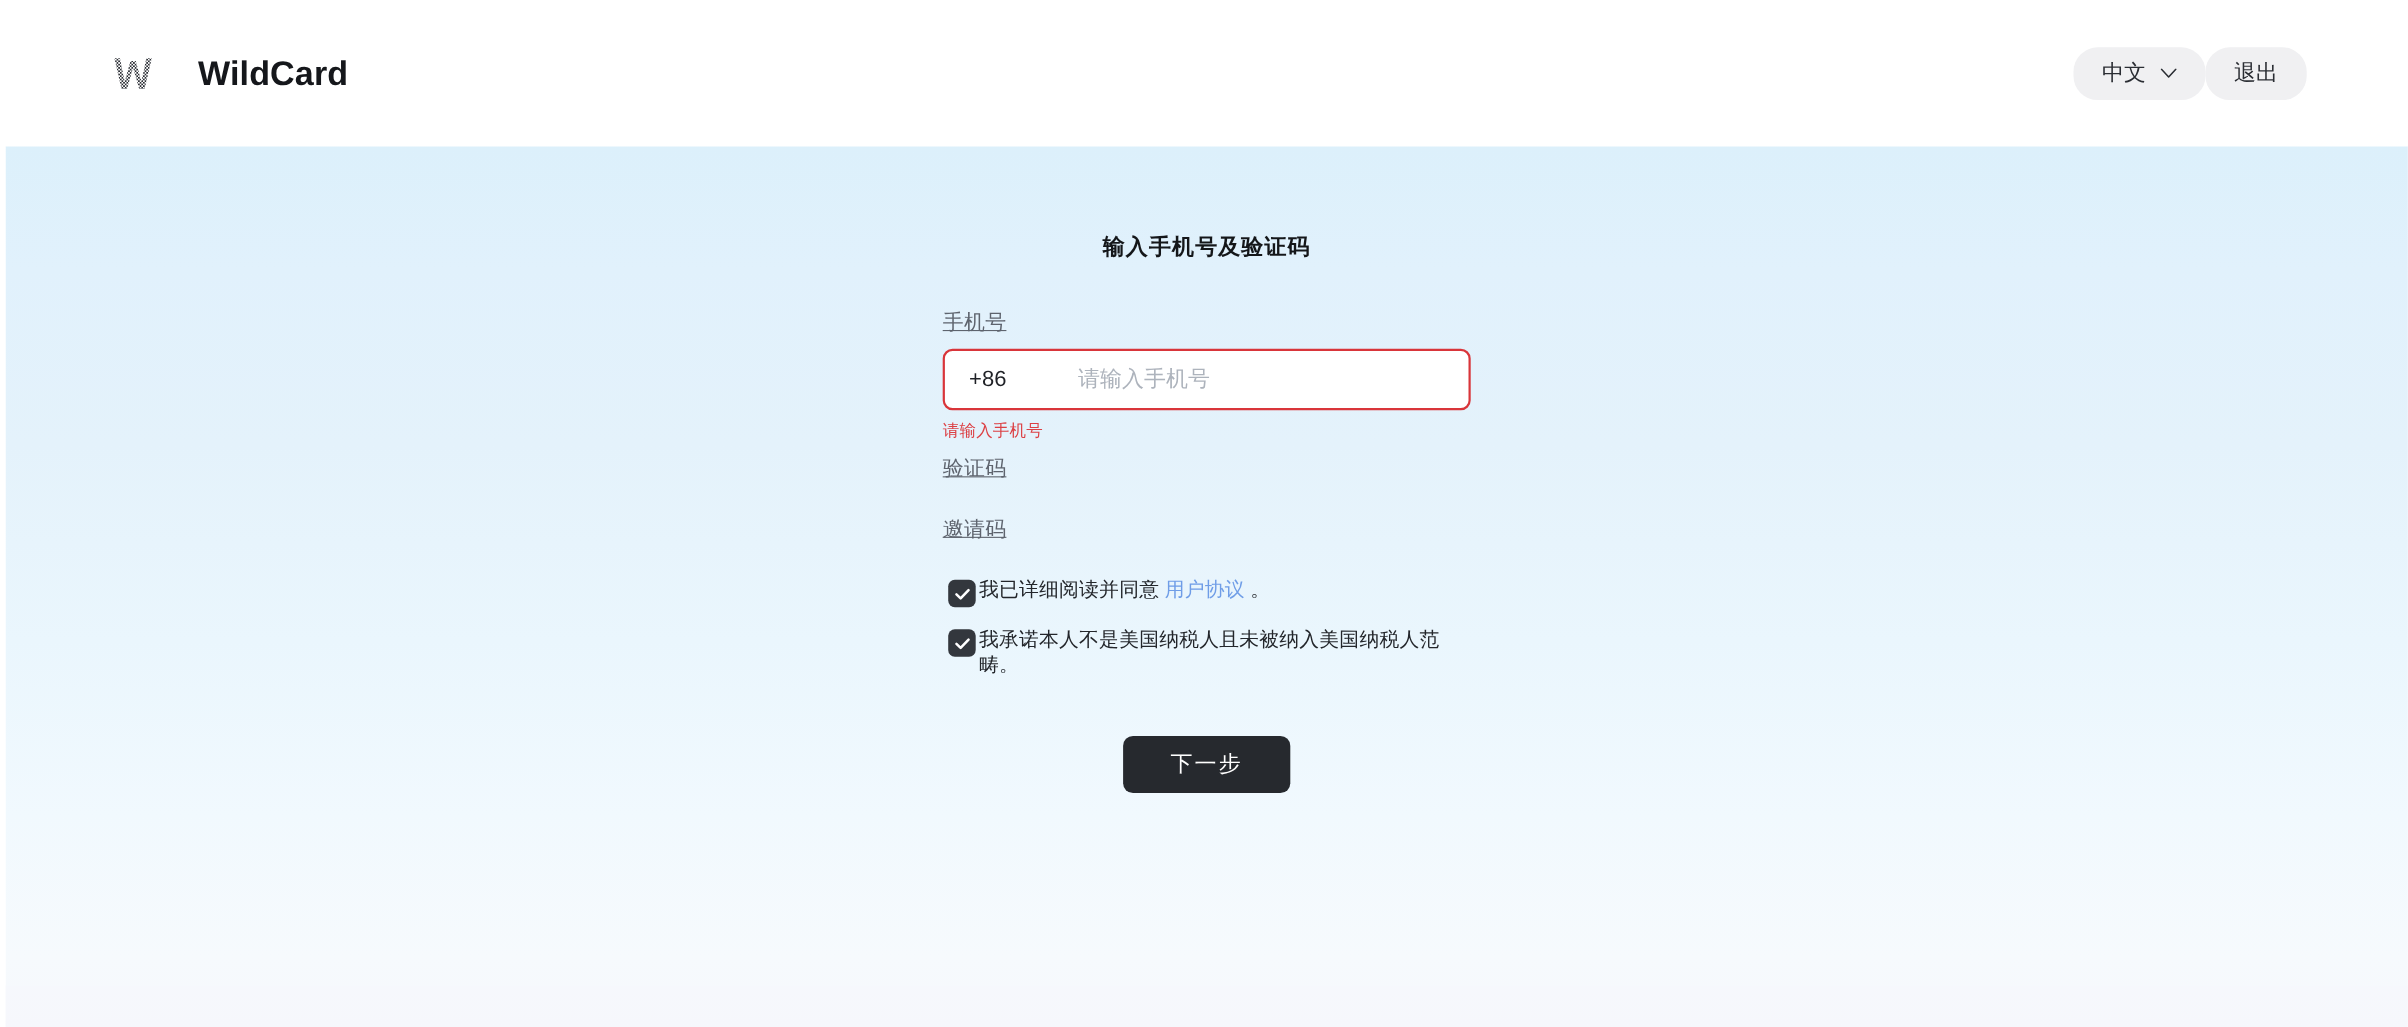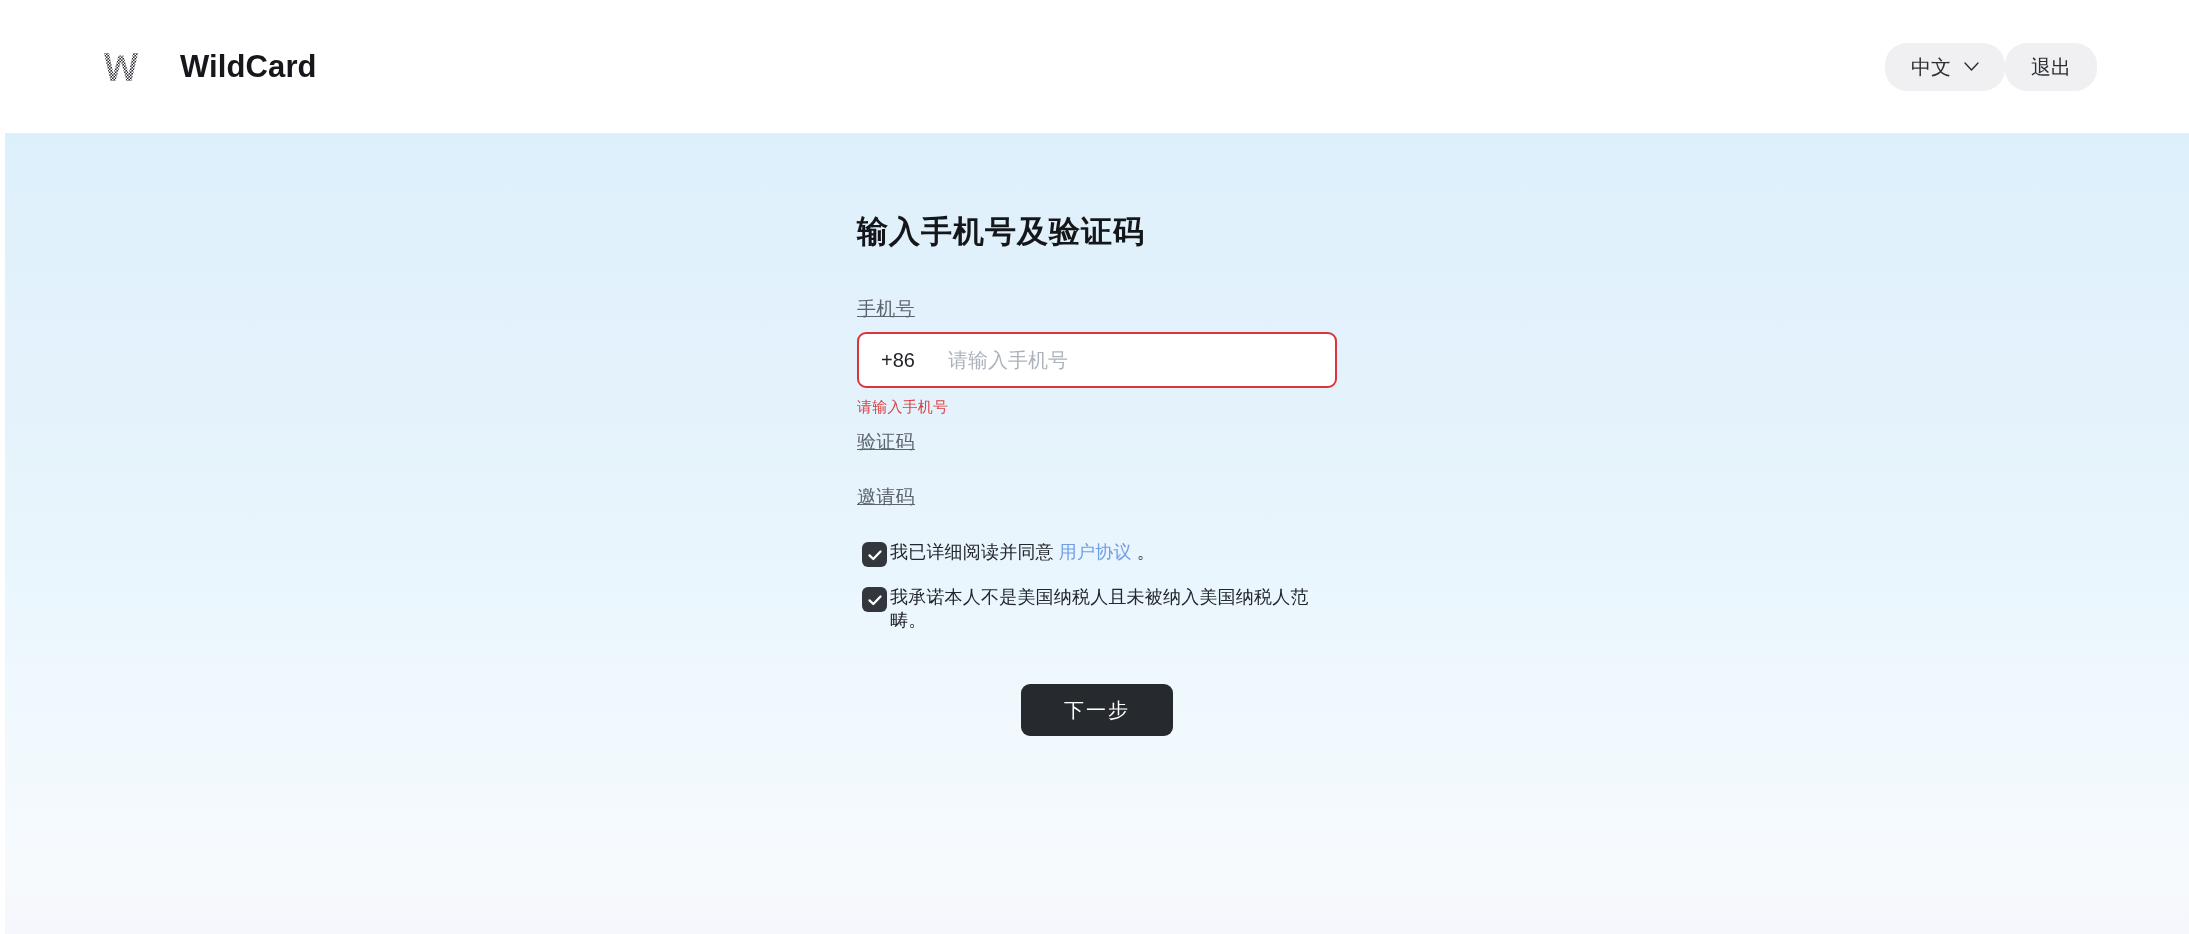--- a/index.html
+++ b/index.html
@@ -119,23 +119,24 @@
 
   .form-wrap {
     position: relative;
     z-index: 2;
     width: 480px;
     margin: 0 auto;
     padding-top: 78px;
   }
 
   .form-title {
-    font-size: 31px;
+    font-size: 20px;
     font-weight: 700;
     color: #141619;
+    text-align: center;
     letter-spacing: 1px;
     margin-bottom: 46px;
   }
 
   .field { margin-bottom: 0; }
 
   .field-label {
     font-size: 19px;
     color: #5e646e;
     line-height: 1;
@@ -152,20 +153,21 @@
     border: 1.6px solid #c9cdd4;
     border-radius: 9px;
     display: flex;
     align-items: center;
     padding: 0 22px;
     cursor: text;
   }
 
   .input-shell.error {
     border: 2px solid #d9353a;
+    gap: 32px;
   }
 
   .prefix {
     font-size: 20px;
     color: #1f2126;
     margin-right: 33px;
     line-height: 1;
     flex: 0 0 auto;
   }
 

